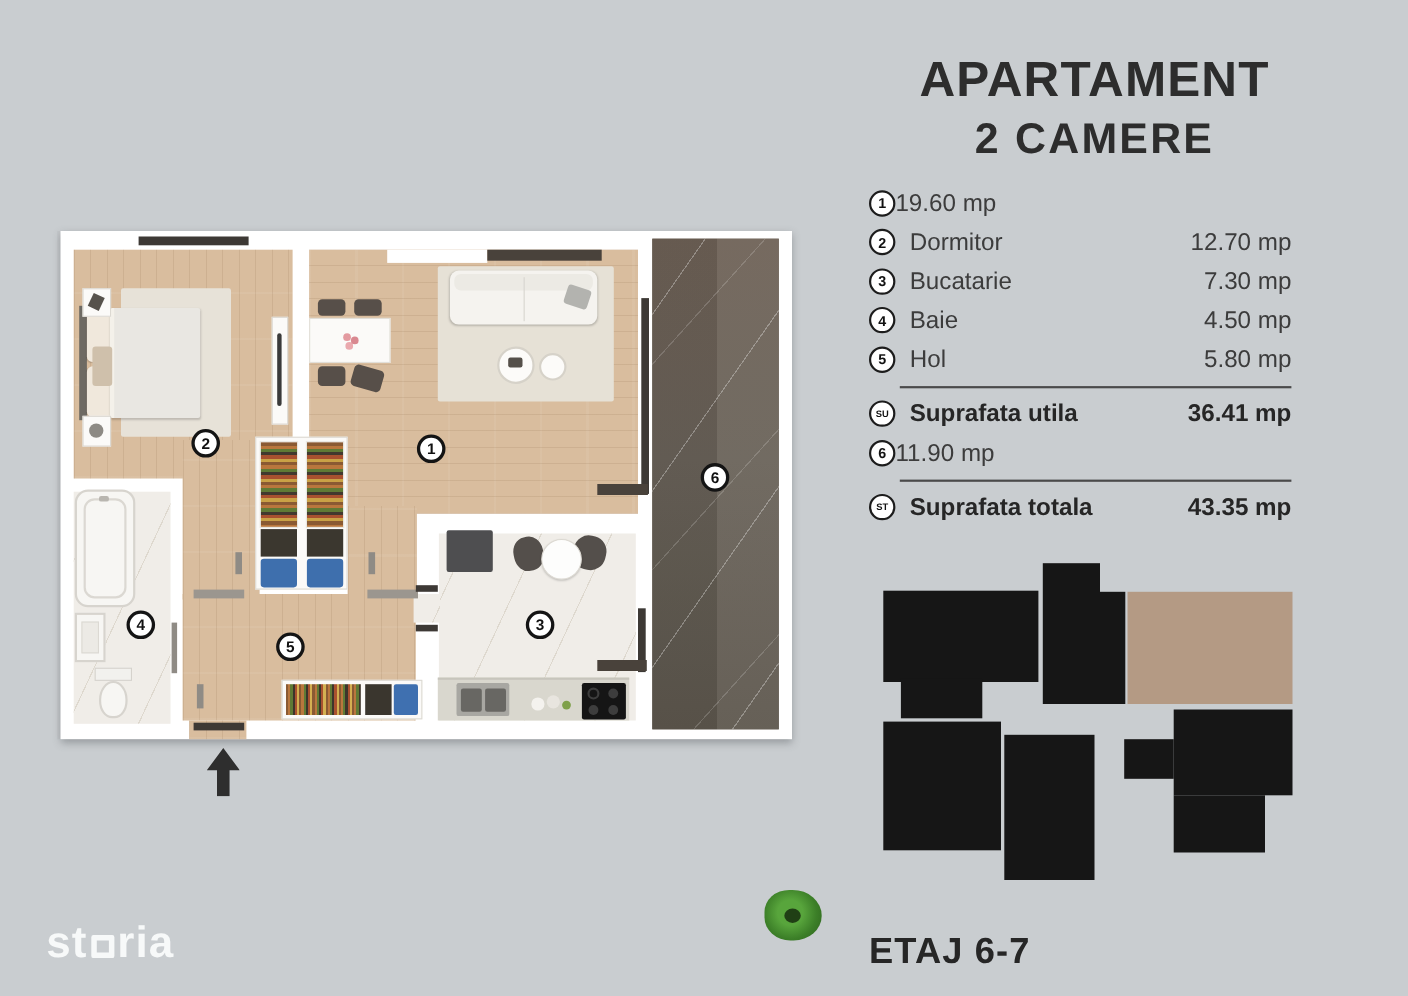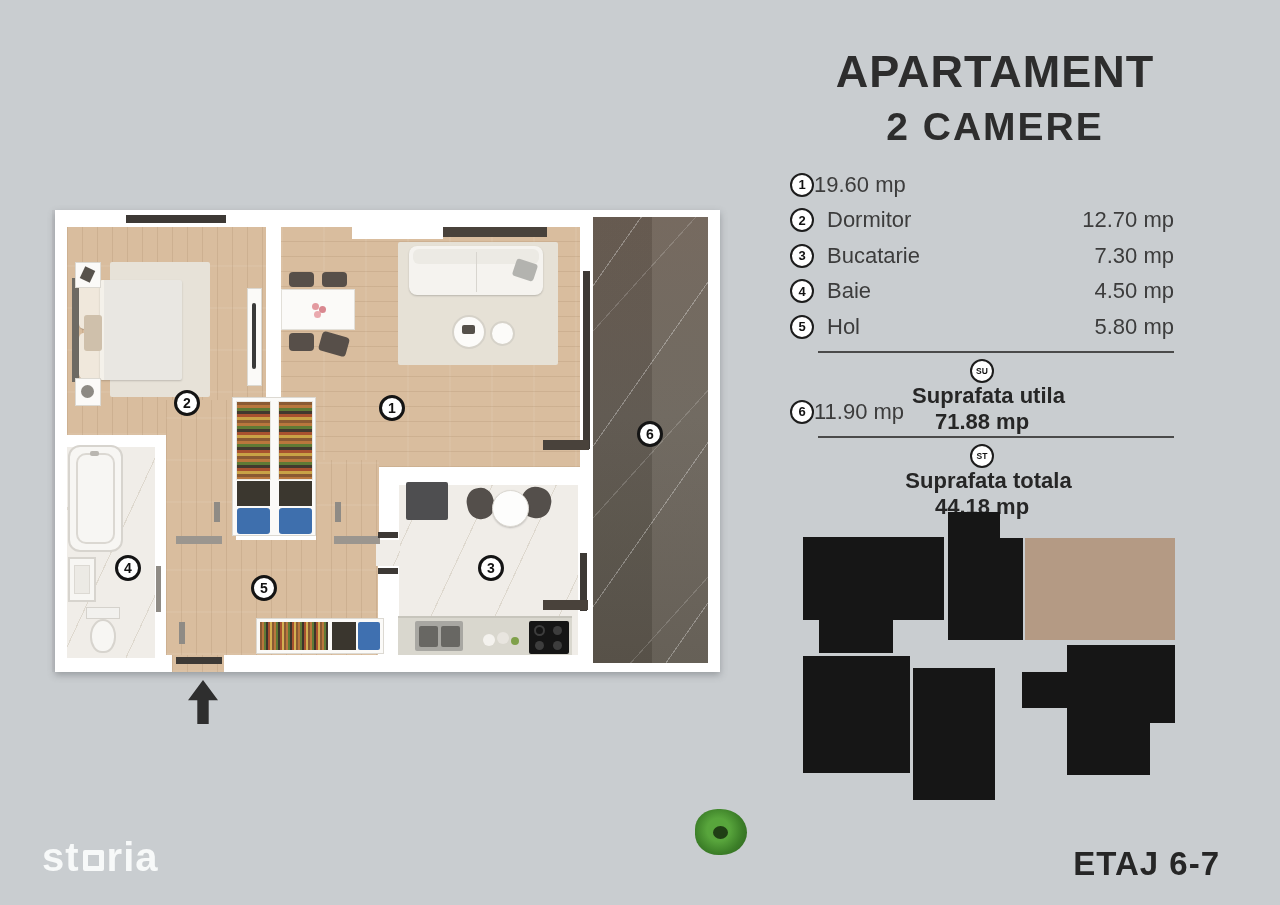--- a/index.html
+++ b/index.html
@@ -65,24 +65,24 @@
   .legend{left:790px;top:167px;width:384px;color:#3c3c3c;}
   .lrow{display:flex;align-items:center;height:35.5px;font-size:22px;}
   .lrow .lbadge{
     width:24px;height:24px;border-radius:50%;border:2.5px solid #1c1c1c;background:#fff;
     box-sizing:border-box;display:flex;align-items:center;justify-content:center;
     font-weight:bold;font-size:13px;color:#111;flex:0 0 24px;
   }
   .lrow .lbadge.sm{font-size:8.5px;letter-spacing:0;}
   .lrow .llabel{margin-left:13px;flex:1;}
   .lrow .lvalue{text-align:right;white-space:nowrap;}
-  .lrow.bold{font-weight:bold;color:#262626;flex-direction:column;}
+  .lrow.bold{font-weight:bold;color:#262626;}
   .lsep{height:2px;background:#4a4a4a;margin:6px 0 6px 28px;}
 
-  .etaj{left:790px;top:845px;width:430px;text-align:right;font-size:33px;font-weight:bold;color:#262626;letter-spacing:1px;}
+  .etaj{left:790px;top:845px;width:430px;text-align:left;font-size:33px;font-weight:bold;color:#262626;letter-spacing:1px;}
 
   
   .bpos{left:795px;top:505px;width:390px;height:305px;}
   .bpos *{position:absolute;}
   .blk{background:#161616;}
   .unit{background:#b49a84;}
 
   
   .arrow{
     left:188px;top:680px;width:30px;height:44px;background:#2e2e2e;
@@ -247,31 +247,31 @@
   </div>
   <div class="lrow">
     <span class="lbadge">5</span>
     <span class="llabel">Hol</span>
     <span class="lvalue">5.80 mp</span>
   </div>
   <div class="lsep"></div>
   <div class="lrow bold">
     <span class="lbadge sm">SU</span>
     <span class="llabel">Suprafata utila</span>
-    <span class="lvalue">71.88 mp</span>
+    <span class="lvalue">36.41 mp</span>
   </div>
   <div class="lrow">
     <span class="lbadge">6</span>
     <span class="lvalue">11.90 mp</span>
   </div>
   <div class="lsep"></div>
   <div class="lrow bold">
     <span class="lbadge sm">ST</span>
     <span class="llabel">Suprafata totala</span>
-    <span class="lvalue">44.18 mp</span>
+    <span class="lvalue">43.35 mp</span>
   </div>
 </div>
 
 <div class="abs bpos">
   <div class="blk" style="left:8px;top:32px;width:141px;height:83px;"></div>
   <div class="blk" style="left:24px;top:112px;width:74px;height:36px;"></div>
   <div class="blk" style="left:153px;top:7px;width:52px;height:128px;"></div>
   <div class="blk" style="left:205px;top:33px;width:23px;height:102px;"></div>
   <div class="unit" style="left:230px;top:33px;width:150px;height:102px;"></div>
   <div class="blk" style="left:8px;top:151px;width:107px;height:117px;"></div>

